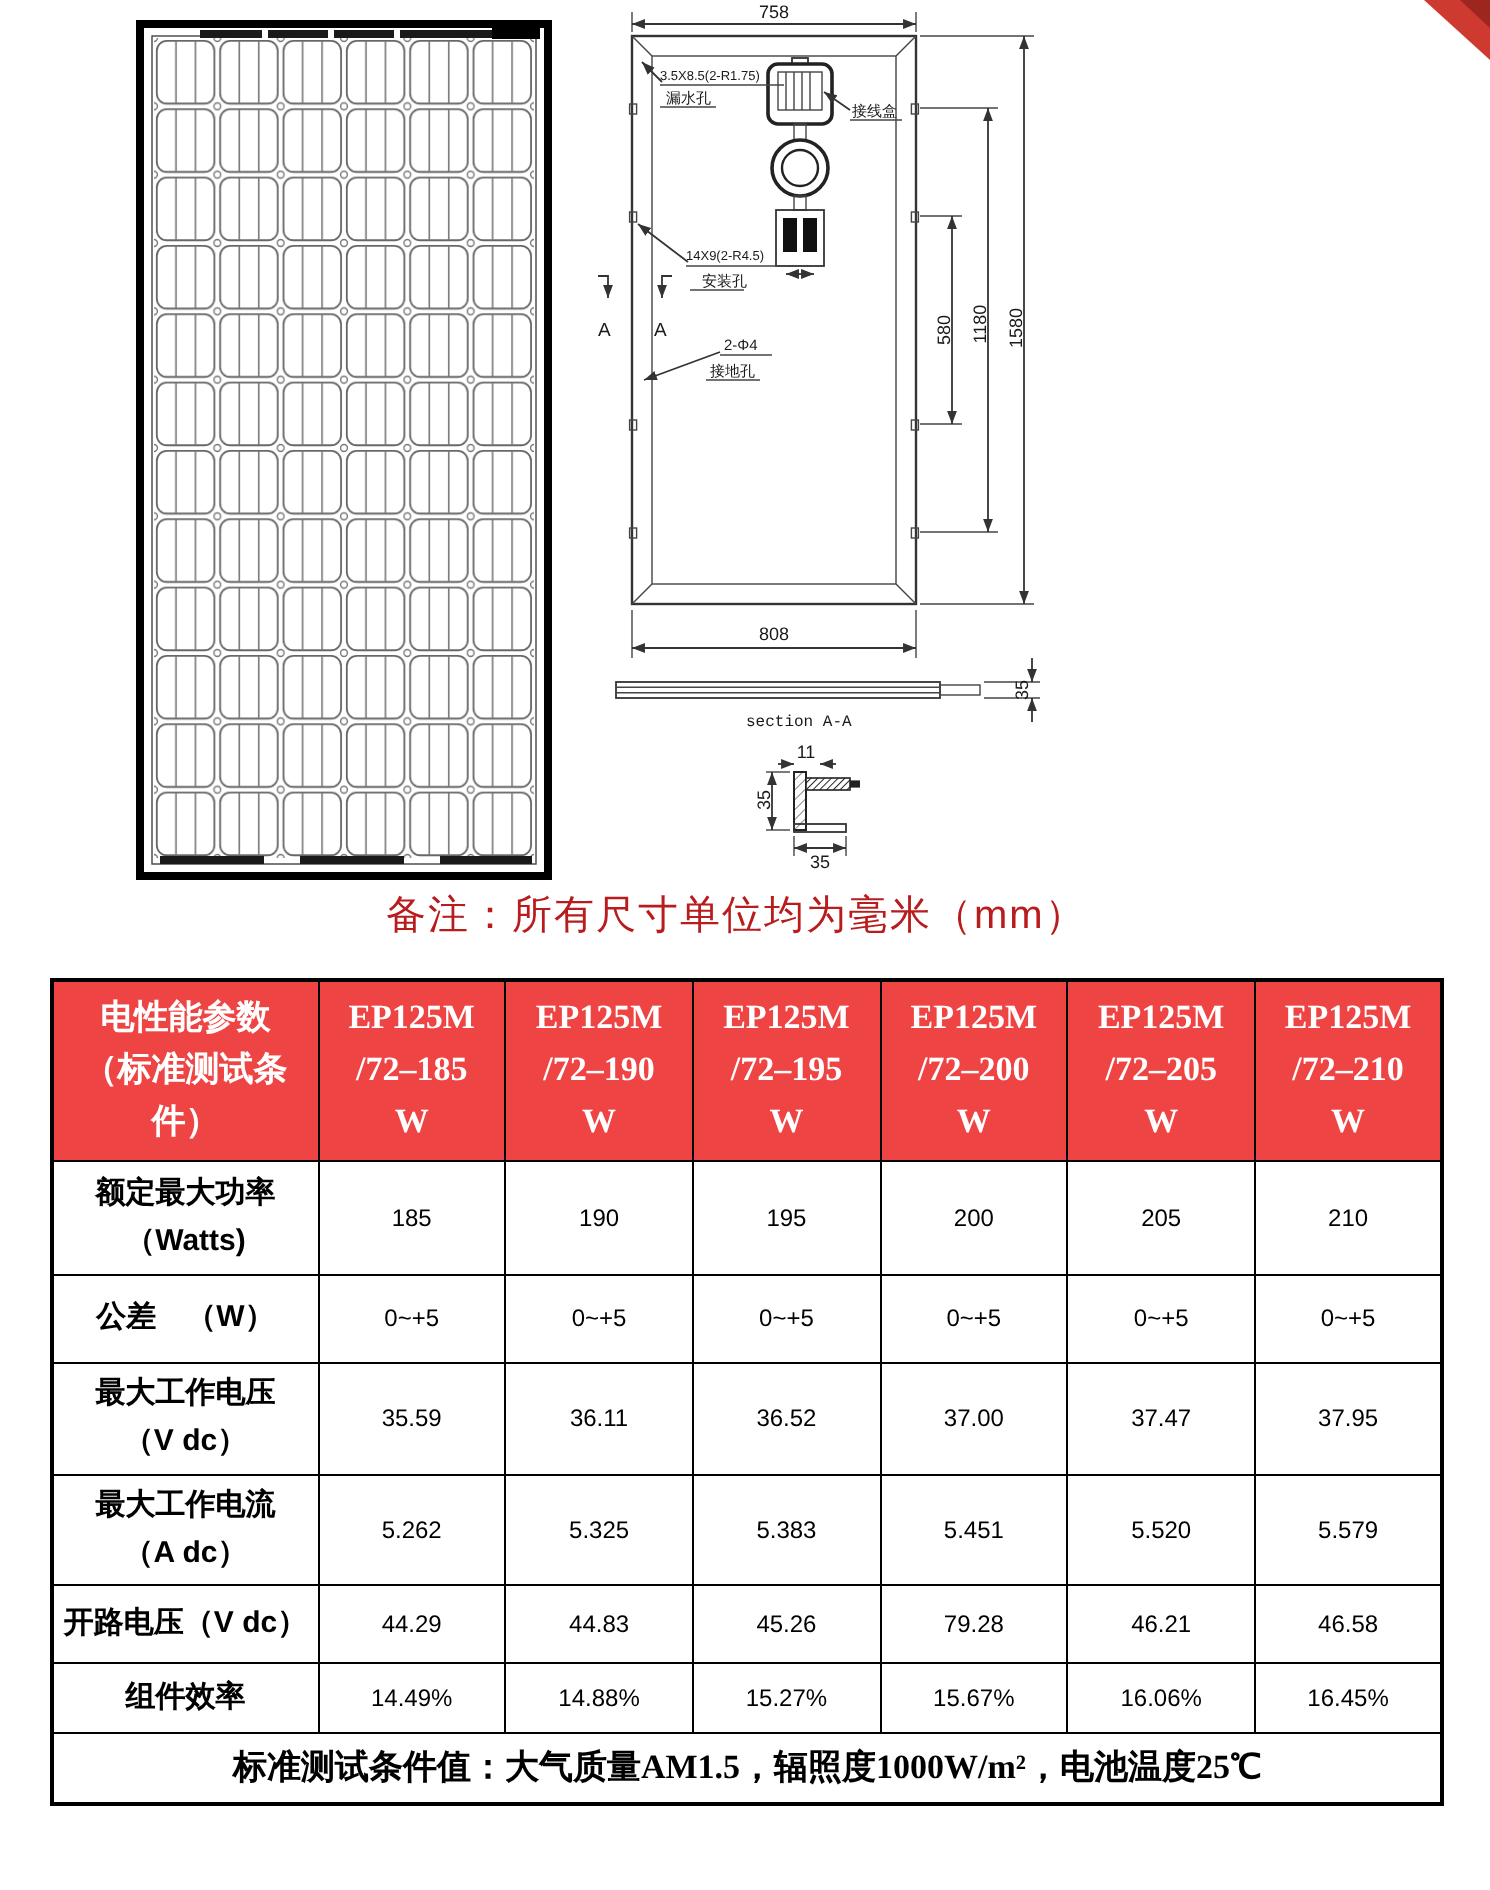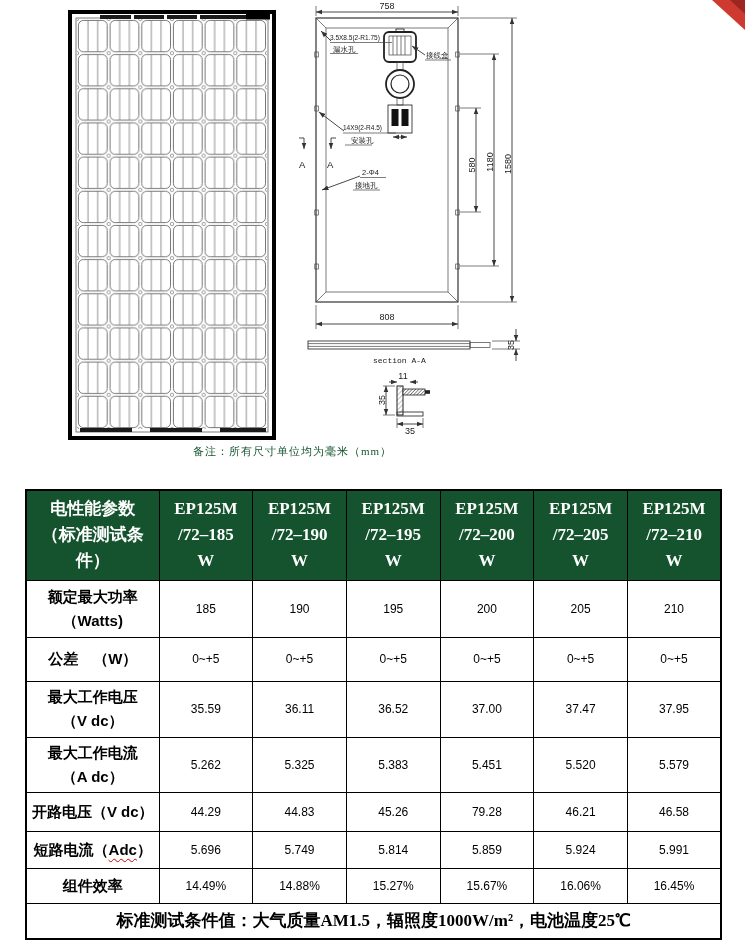--- a/index.html
+++ b/index.html
@@ -14,34 +14,34 @@
   .thin{stroke:#444;stroke-width:0.7;fill:none;}
   .frame{stroke:#333;stroke-width:1.2;fill:#fff;}
   .dimtxt{font-family:"Liberation Sans",sans-serif;font-size:9px;}
   .spec{font-family:"Liberation Sans",sans-serif;font-size:6.5px;}
   .cjk{font-family:"Liberation Sans",sans-serif;font-size:7.5px;}
   .mono{font-family:"Liberation Mono",monospace;font-size:8px;}
   .aa{font-family:"Liberation Sans",sans-serif;font-size:9.5px;}
 
   #note{
     position:absolute;left:193px;top:444px;white-space:nowrap;
-    font-family:Liberation Serif, serif;font-size:11px;letter-spacing:1px;color:#14532d;
+    font-family:Liberation Sans, sans-serif;font-size:20px;letter-spacing:1px;color:#b91c1c;
   }
 
   table.spec{
     position:absolute;left:25px;top:489px;width:695px;
     border-collapse:collapse;table-layout:fixed;
     border:2px solid #000;
   }
   table.spec td,table.spec th{
     border:1px solid #000;text-align:center;vertical-align:middle;
     padding:0;overflow:hidden;color:#000;
   }
   tr.hdr th{
-    background:#14532d;color:#ffffff;
+    background:#ef4444;color:#ffffff;
     font-family:"Liberation Serif",serif;font-weight:bold;font-size:17px;
   }
   tr.hdr th div{line-height:26px;}
   td.lbl{font-weight:bold;font-size:15px;line-height:24px;}
   td.lbl div:empty{display:none;}
   td.val{font-size:12px;font-family:"Liberation Sans",sans-serif;}
   td.foot{
     text-align:left;font-family:"Liberation Serif",serif;font-weight:bold;
     font-size:17px;padding-left:5px;margin-top:24px;
   }
@@ -343,31 +343,20 @@
       <div>开路电压（V dc）</div>
     </td>
     <td class="val">44.29</td>
     <td class="val">44.83</td>
     <td class="val">45.26</td>
     <td class="val">79.28</td>
     <td class="val">46.21</td>
     <td class="val">46.58</td>
   </tr>
 
-  <tr style="height:37px">
-    <td class="lbl">
-      <span>短路电流（</span><span class="sq">Adc</span><span>）</span>
-    </td>
-    <td class="val">5.696</td>
-    <td class="val">5.749</td>
-    <td class="val">5.814</td>
-    <td class="val">5.859</td>
-    <td class="val">5.924</td>
-    <td class="val">5.991</td>
-  </tr>
 
   <tr style="height:35px">
     <td class="lbl">
       <div>组件效率</div>
     </td>
     <td class="val">14.49%</td>
     <td class="val">14.88%</td>
     <td class="val">15.27%</td>
     <td class="val">15.67%</td>
     <td class="val">16.06%</td>

